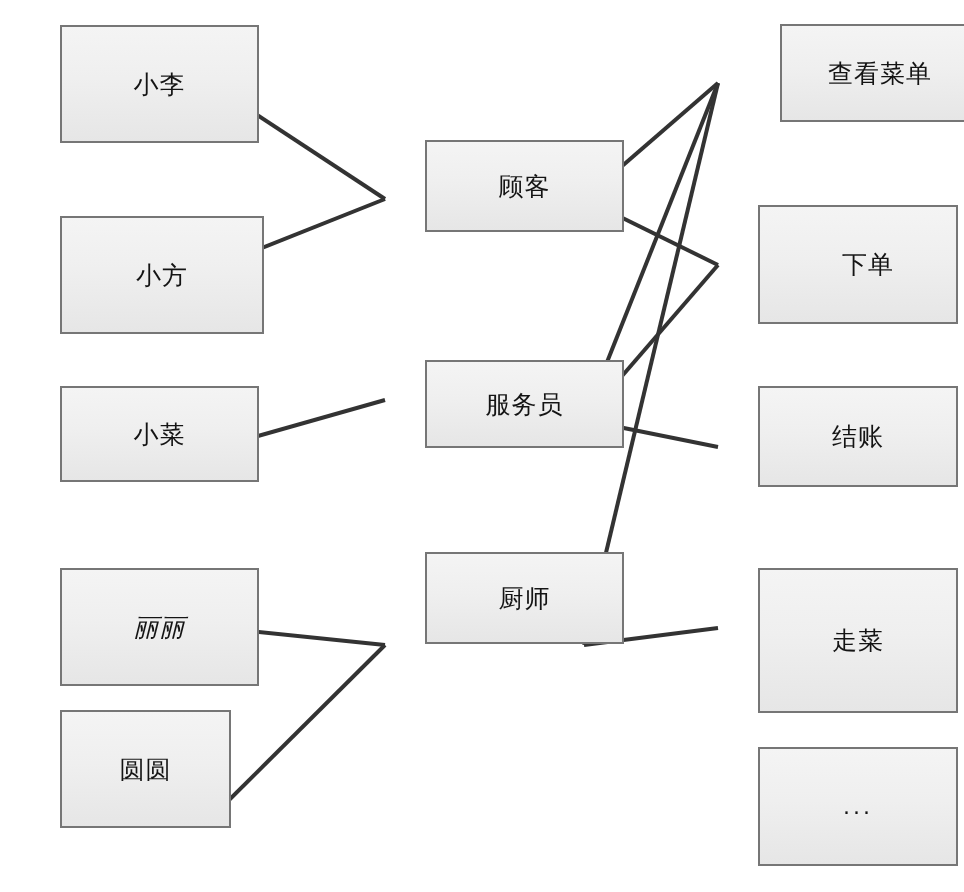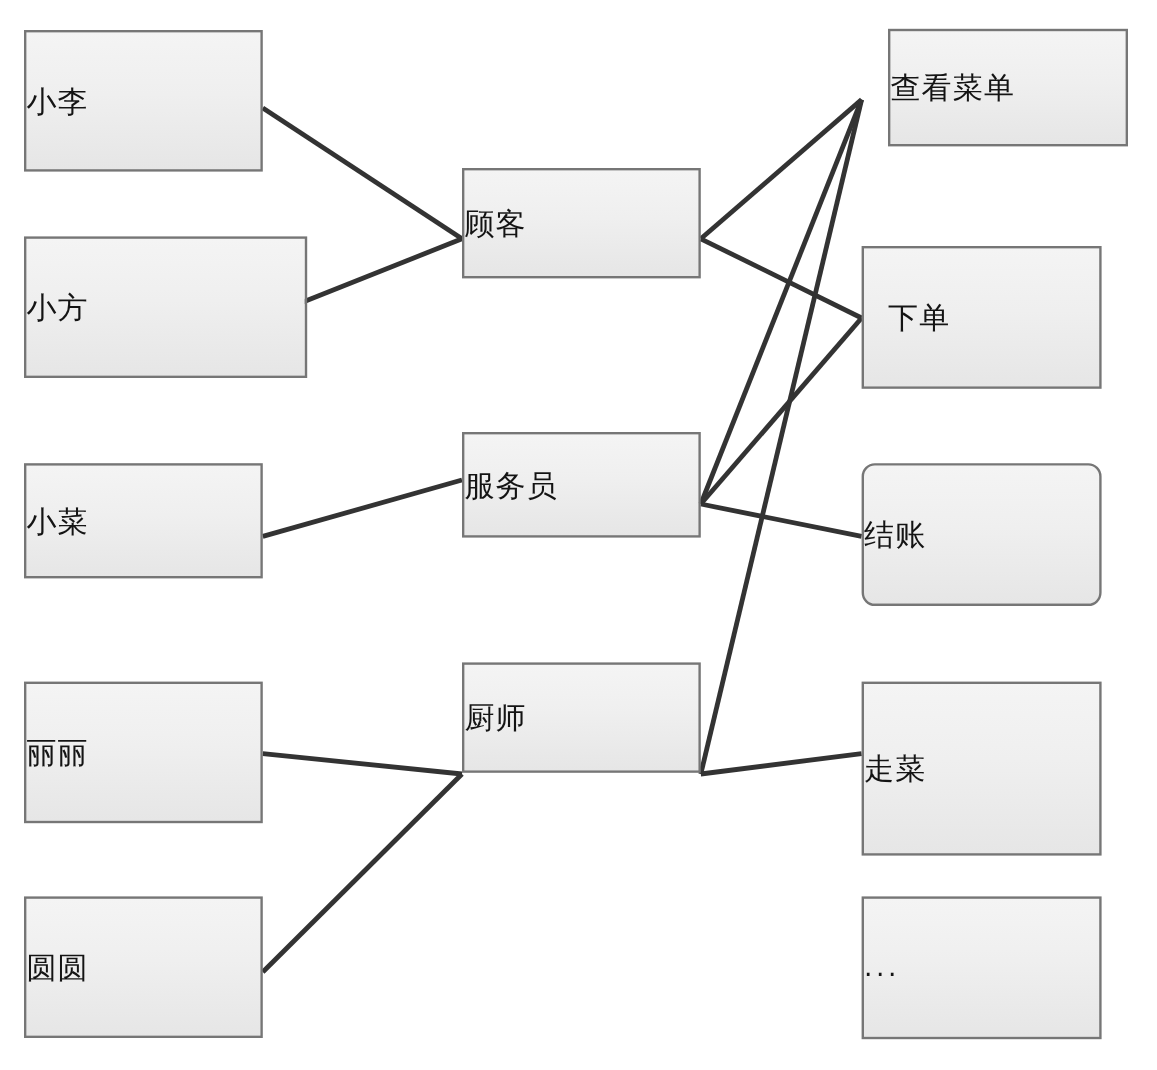--- a/index.html
+++ b/index.html
@@ -28,22 +28,23 @@
     height: 892px;
     pointer-events: none;
   }
   .node-box {
     position: absolute;
     box-sizing: border-box;
     border: 2px solid #767676;
     background: linear-gradient(to bottom, #f4f4f4 0%, #efefef 45%, #e6e6e6 100%);
     display: flex;
     align-items: center;
-    justify-content: flex-start;
+    justify-content: center;
     z-index: 5;
+    margin-left: 40px;
   }
   .node-label {
     font-size: 25px;
     line-height: 1;
     color: #141414;
     letter-spacing: 1px;
     text-align: center;
     white-space: nowrap;
     user-select: none;
   }
@@ -69,48 +70,48 @@
       <line x1="584" y1="420" x2="718" y2="265" stroke="#333333" stroke-width="4" stroke-linecap="butt"></line>
       <line x1="584" y1="420" x2="718" y2="447" stroke="#333333" stroke-width="4" stroke-linecap="butt"></line>
       <line x1="584" y1="645" x2="718" y2="83" stroke="#333333" stroke-width="4" stroke-linecap="butt"></line>
       <line x1="584" y1="645" x2="718" y2="628" stroke="#333333" stroke-width="4" stroke-linecap="butt"></line>
     </svg>
 
   <div id="node-layer">
       <div class="node-box" style="left: 20px; top: 25px; width: 199px; height: 118px;">
         <span class="node-label">小李</span>
       </div>
-      <div class="node-box" style="left: 20px; top: 197px; width: 236px; height: 118px;">
+      <div class="node-box" style="left: 20px; top: 216px; width: 204px; height: 118px;">
         <span class="node-label">小方</span>
       </div>
       <div class="node-box" style="left: 20px; top: 386px; width: 199px; height: 96px;">
         <span class="node-label">小菜</span>
       </div>
-      <div class="node-box" style="left: 20px; top: 568px; width: 199px; height: 118px;">
+      <div class="node-box" style="left: 20px; top: 568px; width: 199px; height: 118px; font-style: italic;">
         <span class="node-label">丽丽</span>
       </div>
-      <div class="node-box" style="left: 20px; top: 747px; width: 199px; height: 118px;">
+      <div class="node-box" style="left: 20px; top: 710px; width: 171px; height: 118px;">
         <span class="node-label">圆圆</span>
       </div>
       <div class="node-box" style="left: 385px; top: 140px; width: 199px; height: 92px;">
         <span class="node-label">顾客</span>
       </div>
       <div class="node-box" style="left: 385px; top: 360px; width: 199px; height: 88px;">
         <span class="node-label">服务员</span>
       </div>
       <div class="node-box" style="left: 385px; top: 552px; width: 199px; height: 92px;">
         <span class="node-label">厨师</span>
       </div>
       <div class="node-box" style="left: 740px; top: 24px; width: 200px; height: 98px;">
         <span class="node-label">查看菜单</span>
       </div>
       <div class="node-box" style="left: 718px; top: 205px; width: 200px; height: 119px; padding-left: 20px;">
         <span class="node-label">下单</span>
       </div>
-      <div class="node-box" style="left: 718px; top: 386px; width: 200px; height: 119px; border-radius: 11px;">
+      <div class="node-box" style="left: 718px; top: 386px; width: 200px; height: 101px;">
         <span class="node-label">结账</span>
       </div>
       <div class="node-box" style="left: 718px; top: 568px; width: 200px; height: 145px;">
         <span class="node-label">走菜</span>
       </div>
       <div class="node-box" style="left: 718px; top: 747px; width: 200px; height: 119px;">
         <span class="node-label ellipsis-label">...</span>
       </div>
     </div>
 

